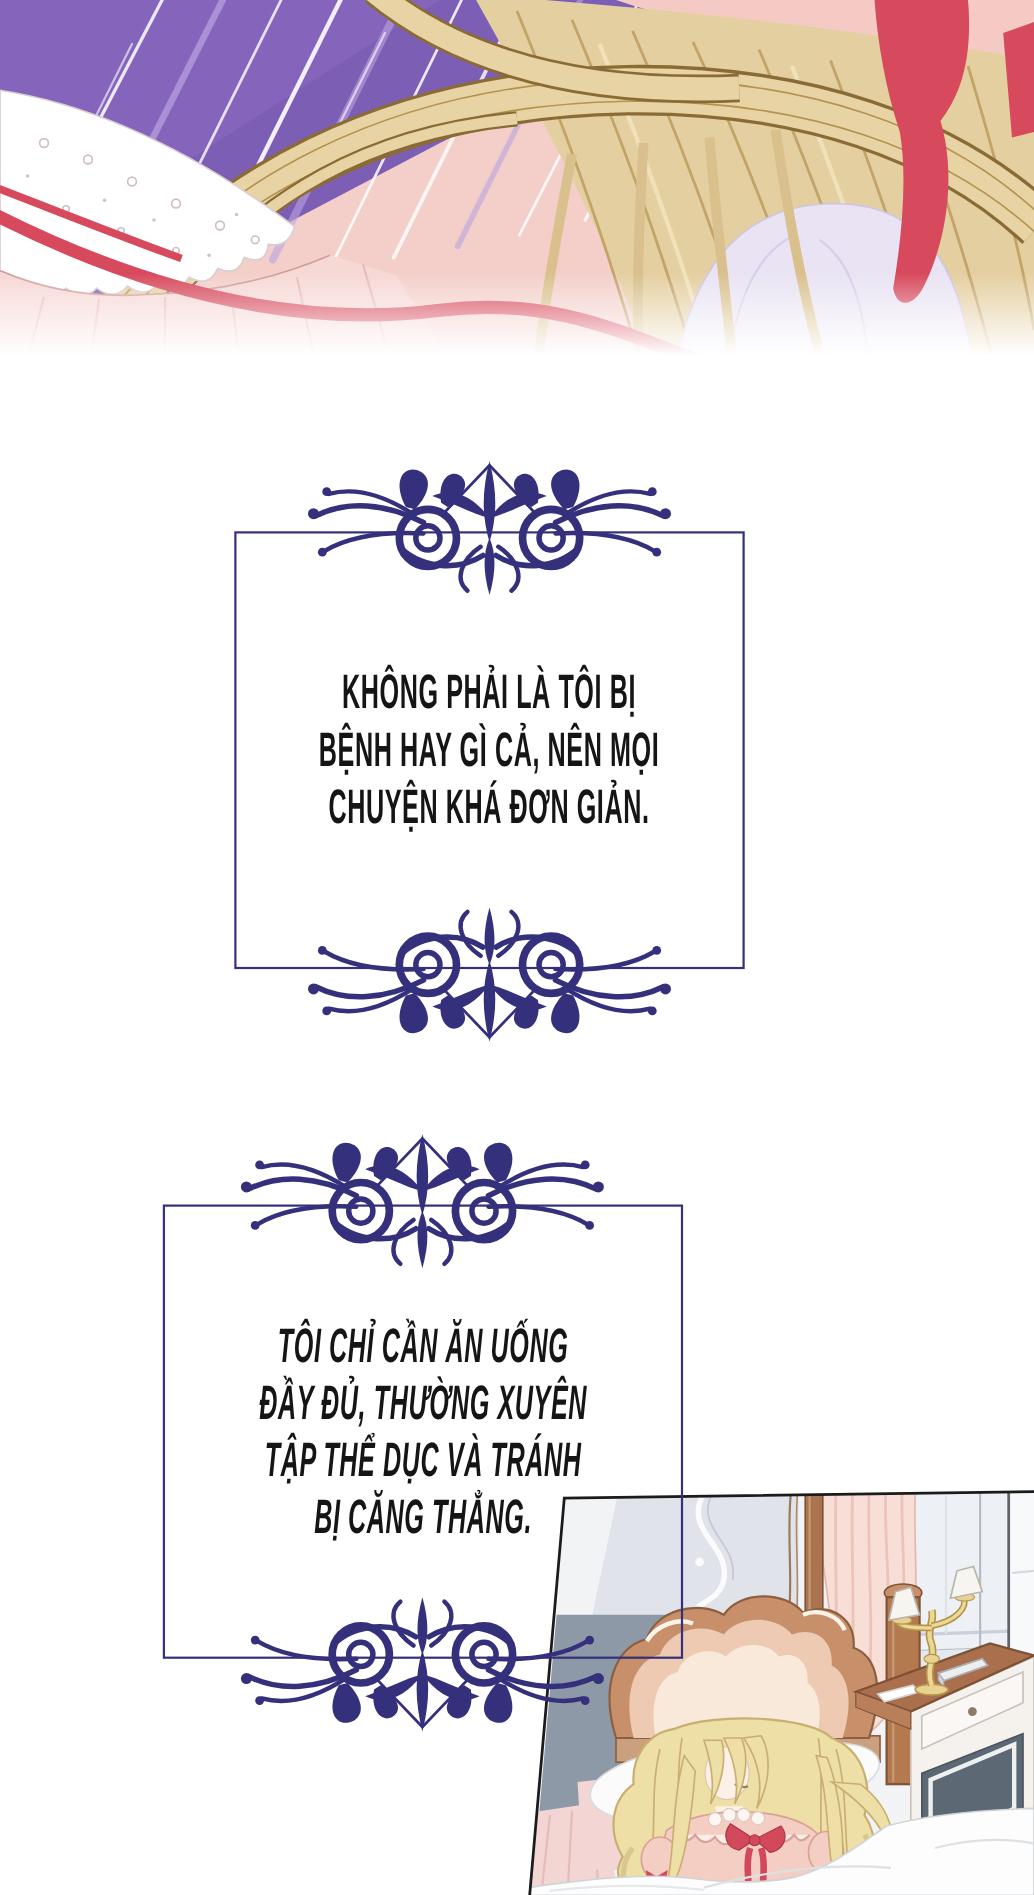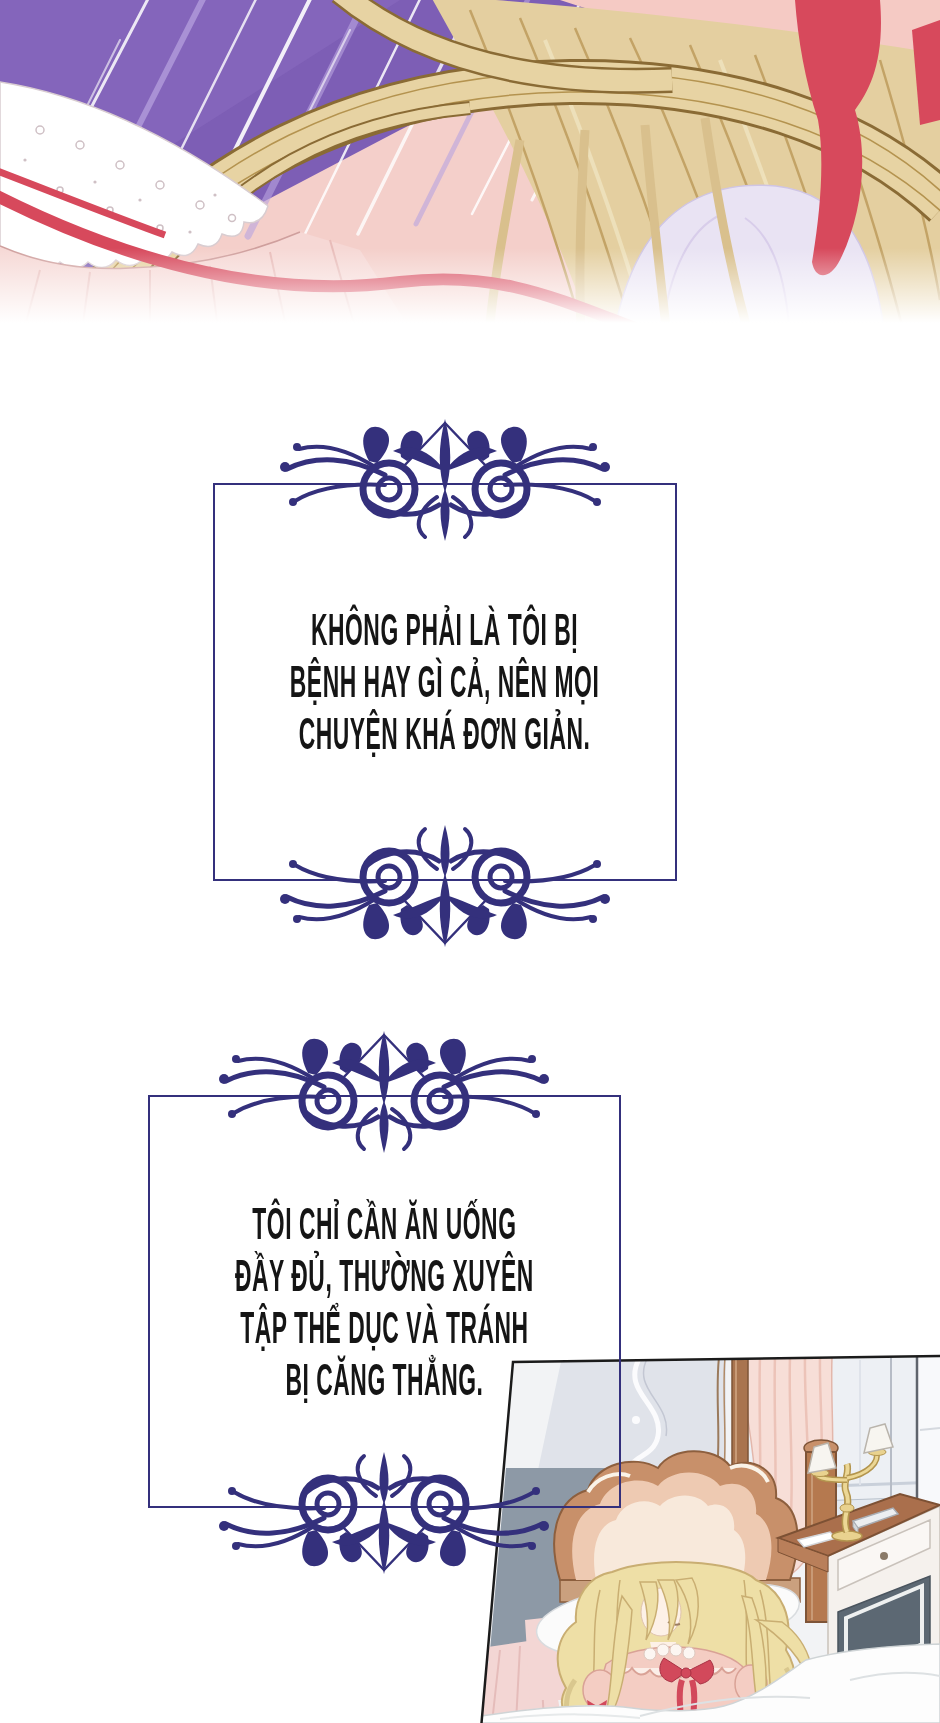--- a/index.html
+++ b/index.html
@@ -186,21 +186,21 @@
       <div>CHUYỆN KHÁ ĐƠN GIẢN.</div>
     </div>
   </div>
   <svg class="flourish" style="left:275px;top:411px;" viewBox="-170 -72 340 132">
       <use href="#flourish-orn"></use>
     </svg>
   <svg class="flourish flip" style="left:275px;top:823px;" viewBox="-170 -72 340 132">
       <use href="#flourish-orn"></use>
     </svg>
 
-  <div class="caption-box" style="left:148px;top:1095px;width:473px;height:413px;">
+  <div class="caption-box" style="left:148px;top:1095px;width:473px;height:413px;font-style:italic;">
     <div class="caption-text">
       <div>TÔI CHỈ CẦN ĂN UỐNG</div>
       <div>ĐẦY ĐỦ, THƯỜNG XUYÊN</div>
       <div>TẬP THỂ DỤC VÀ TRÁNH</div>
       <div>BỊ CĂNG THẲNG.</div>
     </div>
   </div>
   <svg class="flourish" style="left:214px;top:1023px;" viewBox="-170 -72 340 132">
       <use href="#flourish-orn"></use>
     </svg>

